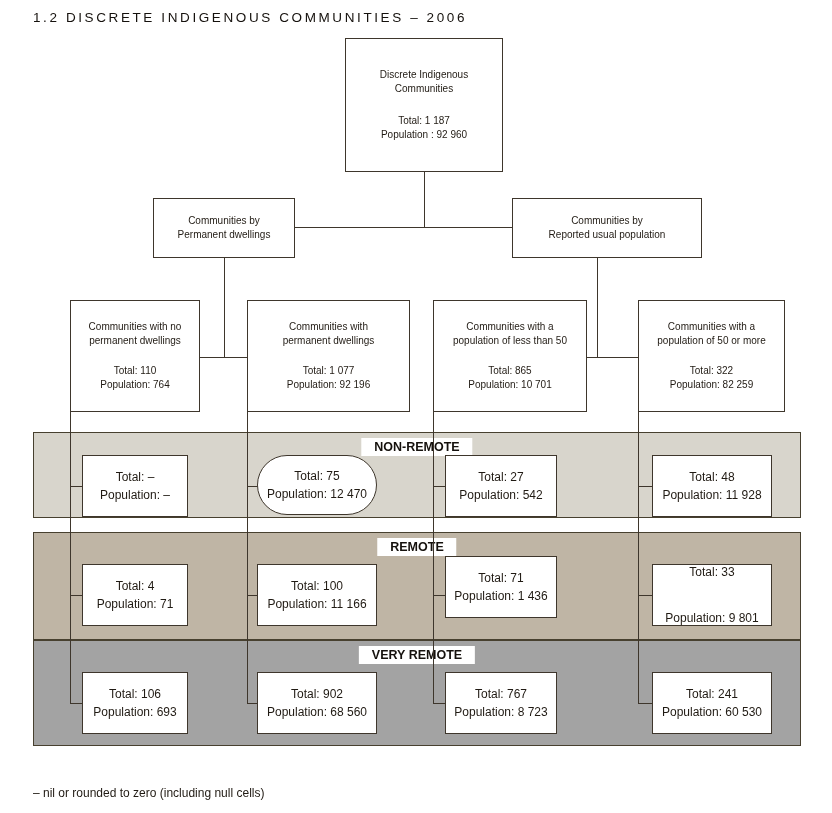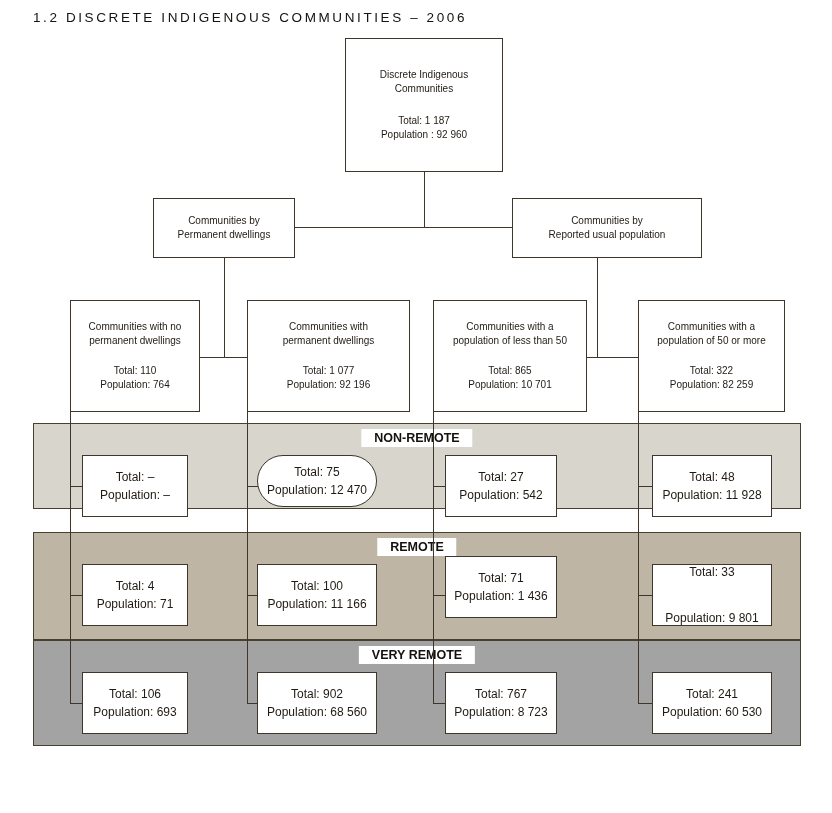--- a/index.html
+++ b/index.html
@@ -129,21 +129,21 @@
         <div class="name-line">Communities with a</div>
         <div class="name-line">population of 50 or more</div>
       </div>
       <div>
         <div>Total: 322</div>
         <div>Population: 82 259</div>
       </div>
     </div>
   </div>
 
-  <div class="band" style="top: 423px; height: 86px; background-color: rgb(216, 213, 204); padding-left: 32px;">
+  <div class="band" style="top: 432px; height: 86px; background-color: rgb(216, 213, 204); padding-left: 32px;">
     <div class="band-label">NON-REMOTE</div>
   </div>
   <div class="band" style="top: 532px; height: 108px; background-color: rgb(191, 181, 165);">
     <div class="band-label">REMOTE</div>
   </div>
   <div class="band" style="top: 640px; height: 106px; background-color: #a3a3a3;">
     <div class="band-label">VERY REMOTE</div>
   </div>
 
   <div class="cline" style="left:70px; top:411px; width:1px; height:293px;"></div>
@@ -163,21 +163,21 @@
 
   <div class="cline" style="left:70px; top:703px; width:13px; height:1px;"></div>
   <div class="cline" style="left:247px; top:703px; width:11px; height:1px;"></div>
   <div class="cline" style="left:433px; top:703px; width:13px; height:1px;"></div>
   <div class="cline" style="left:638px; top:703px; width:15px; height:1px;"></div>
 
   <div class="cell" style="left:82px; top:455px; width:106px; height:62px;">
     <div>Total: –</div>
     <div>Population: –</div>
   </div>
-  <div class="cell" style="left:257px; top:455px; width:120px; height:52px;border-radius:31px;">
+  <div class="cell" style="left:257px; top:455px; width:120px; height:60px;border-radius:31px;">
     <div>Total: 75</div>
     <div>Population: 12 470</div>
   </div>
   <div class="cell" style="left:445px; top:455px; width:112px; height:62px;">
     <div>Total: 27</div>
     <div>Population: 542</div>
   </div>
   <div class="cell" style="left:652px; top:455px; width:120px; height:62px;">
     <div>Total: 48</div>
     <div>Population: 11 928</div>
@@ -210,14 +210,15 @@
   </div>
   <div class="cell" style="left:445px; top:672px; width:112px; height:62px;">
     <div>Total: 767</div>
     <div>Population: 8 723</div>
   </div>
   <div class="cell" style="left:652px; top:672px; width:120px; height:62px;">
     <div>Total: 241</div>
     <div>Population: 60 530</div>
   </div>
 
+  <div class="footnote">– nil or rounded to zero (including null cells)</div>
 
 </div>
 
 </body></html>

